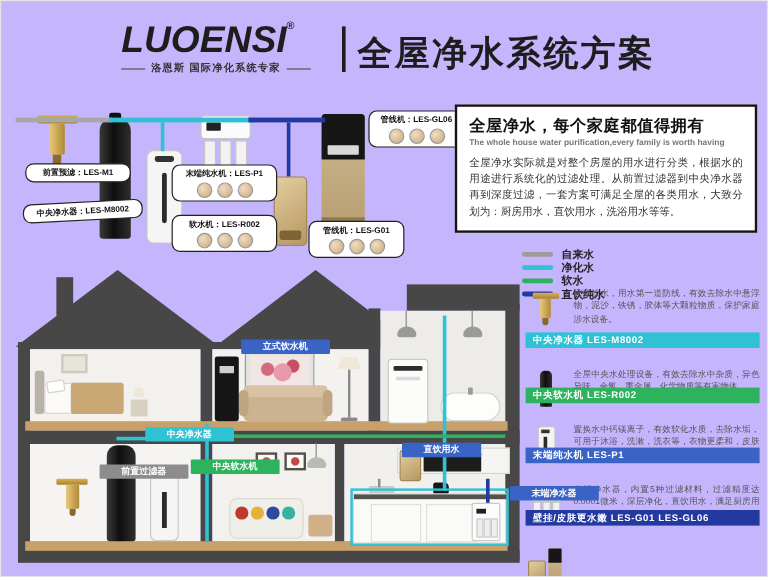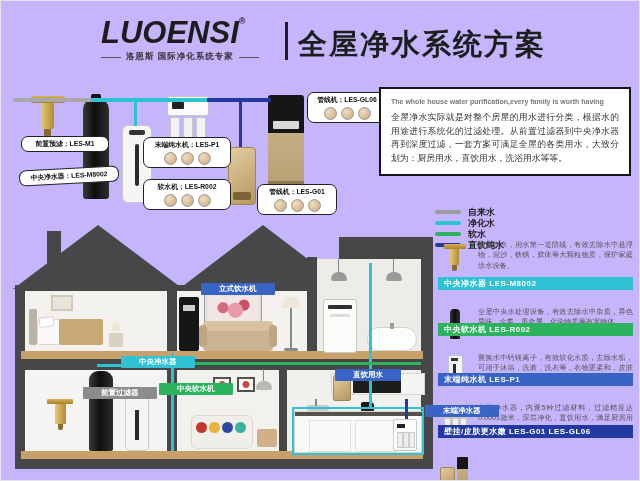--- a/index.html
+++ b/index.html
@@ -128,20 +128,21 @@
   <div class="a bubble" style="left:256px;top:183px;width:80px;">
     <div class="bubble-label">管线机：LES-G01</div>
     <div class="bubble-icons">
       <span class="uicon"></span>
         <span class="uicon"></span>
         <span class="uicon"></span>
     </div>
   </div>
 
   <div class="a intro">
+    <div class="intro-title">全屋净水，每个家庭都值得拥有</div>
     <div class="intro-sub">The whole house water purification,every family is worth having</div>
     <div class="intro-body">全屋净水实际就是对整个房屋的用水进行分类，根据水的用途进行系统化的过滤处理。从前置过滤器到中央净水器再到深度过滤，一套方案可满足全屋的各类用水，大致分划为：厨房用水，直饮用水，洗浴用水等等。</div>
   </div>
 
   <div class="a lrow" style="left:434px;top:206px;">
     <span class="lline" style="background: rgb(156, 156, 156);"></span>
     <span class="llabel">自来水</span>
   </div>
   <div class="a lrow" style="left:434px;top:217px;">
     <span class="lline" style="background: rgb(47, 193, 212);"></span>

